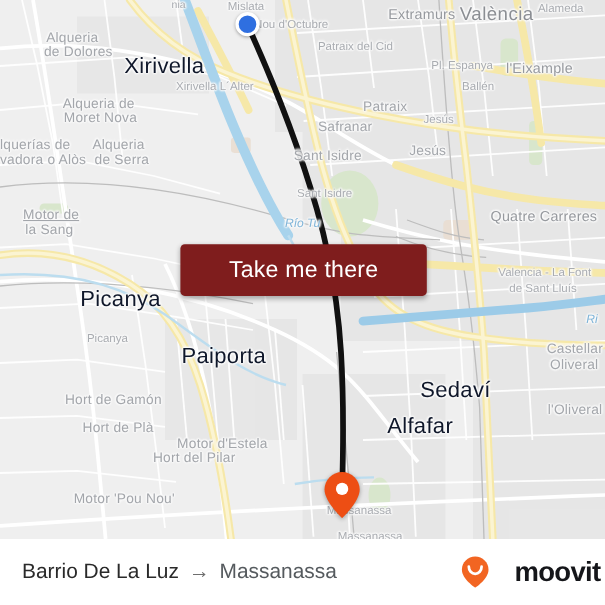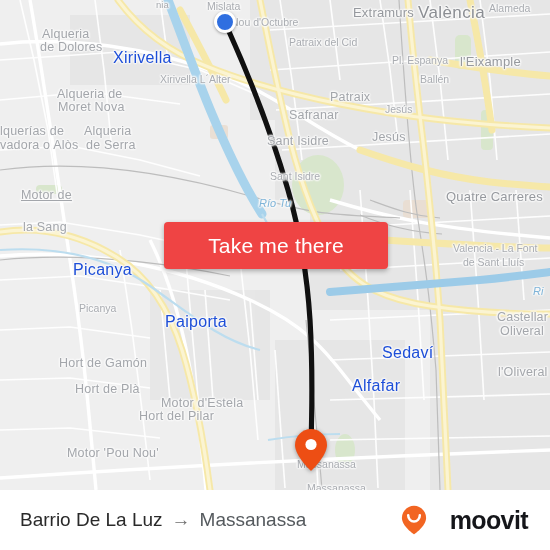--- a/index.html
+++ b/index.html
@@ -24,21 +24,21 @@
     white-space:pre;
     color:#9c9fa3;
     font-family:"Liberation Sans", sans-serif;
     pointer-events:none;
     line-height:1.12;
     text-shadow:
       0 0 2px #fafafa, 0 0 2px #fafafa, 0 0 3px #fafafa,
       1px 0 2px #fafafa, -1px 0 2px #fafafa, 0 1px 2px #fafafa, 0 -1px 2px #fafafa;
   }
   .mlabel.city-big{font-size:17px;color:#8b8e93;letter-spacing:.4px;}
-  .mlabel.city-mid{font-size:16px;color:#1d4ed8;letter-spacing:.3px;}
+  .mlabel.city-mid{font-size:20px;color:#0f172a;letter-spacing:.3px;}
   .mlabel.town{font-size:13px;color:#96999e;letter-spacing:.2px;}
   .mlabel.hood{font-size:12.5px;color:#a3a6ab;letter-spacing:.2px;}
   .mlabel.small{font-size:10.5px;color:#a9acb1;}
   .mlabel.road{font-size:9.5px;color:#a6a9ae;}
   .mlabel.river{font-size:11px;color:#7fb4d8;font-style:italic;}
 
   
   .origin-dot{
     position:absolute;width:22px;height:22px;border-radius:50%;
     background:#2f6fe0;border:3px solid #ffffff;box-sizing:border-box;
@@ -64,21 +64,21 @@
     box-sizing:border-box;padding-left:10px;
     font-size:13px;color:#3d3d3d;
   }
   #attribution .sep{margin:0 4px;color:#3d3d3d;}
 
   
   #footer{
     position:absolute;left:0;top:490px;width:550px;height:60px;
     background:#ffffff;
     display:flex;align-items:center;justify-content:space-between;
-    box-sizing:border-box;padding:0 22px 0 20px;
+    box-sizing:border-box;padding:0 4px 0 20px;
   }
   #route-summary{display:flex;align-items:center;gap:9px;}
   .rs-from{font-size:19px;color:#2a2a2a;}
   .rs-arrow{font-size:19px;color:#6e6e6e;}
   .rs-to{font-size:19px;color:#555a5e;}
   #moovit-logo{display:flex;align-items:center;gap:1px;}
   #moovit-wordmark{
     font-size:25px;font-weight:bold;color:#15161a;
     letter-spacing:-.6px;font-family:"Liberation Sans", sans-serif;margin-left:22px;
   }
@@ -236,21 +236,21 @@
         <div class="mlabel hood" style="left: 289px; top: 108px;">Safranar</div>
         <div class="mlabel small" style="left: 385px; top: 104px;">Jesús</div>
         <div class="mlabel hood" style="left: 372px; top: 130px;">Jesús</div>
         <div class="mlabel hood" style="left: 0px; top: 124px;">lquerías de</div>
         <div class="mlabel hood" style="left: 0px; top: 138px;">vadora o Alòs</div>
         <div class="mlabel hood" style="left: 84px; top: 124px;">Alqueria</div>
         <div class="mlabel hood" style="left: 86px; top: 138px;">de Serra</div>
         <div class="mlabel hood" style="left: 267px; top: 134px;">Sant Isidre</div>
         <div class="mlabel small" style="left: 270px; top: 171px;">Sant Isidre</div>
         <div class="mlabel hood" style="left: 21px; top: 188px; text-decoration: underline;">Motor de</div>
-        <div class="mlabel hood" style="left: 23px; top: 220px;">la Sang</div>
+        <div class="mlabel hood" style="left: 23px; top: 202px;">la Sang</div>
         <div class="mlabel town" style="left: 446px; top: 190px;">Quatre Carreres</div>
         <div class="mlabel city-mid" style="left: 73px; top: 261px;">Picanya</div>
         <div class="mlabel small" style="left: 453px; top: 243px;">Valencia - La Font</div>
         <div class="mlabel small" style="left: 463px; top: 257px;">de Sant Lluís</div>
         <div class="mlabel small" style="left: 79px; top: 303px;">Picanya</div>
         <div class="mlabel city-mid" style="left: 165px; top: 313px;">Paiporta</div>
         <div class="mlabel hood" style="left: 497px; top: 310px;">Castellar</div>
         <div class="mlabel hood" style="left: 500px; top: 324px;">Oliveral</div>
         <div class="mlabel city-mid" style="left: 382px; top: 344px;">Sedaví</div>
         <div class="mlabel hood" style="left: 59px; top: 356px;">Hort de Gamón</div>
@@ -269,21 +269,21 @@
 
     <div class="origin-dot" id="origin-marker" style="left: 214px; top: 11px; background: rgb(47, 111, 224);"></div>
 
     <div class="dest-pin" id="dest-marker" style="left: 294px; top: 428px;">
       <svg viewBox="0 0 34 44" width="34" height="44">
         <path d="M17 1 C8.2 1 1 8.2 1 17 c0 11 16 26 16 26 s16 -15 16 -26 C33 8.2 25.8 1 17 1 z" fill="#ED4E14"></path>
         <circle cx="17" cy="16.5" r="5.6" fill="#ffffff"></circle>
       </svg>
     </div>
 
-    <button id="take-me-there" style="background: #ef4444;">
+    <button id="take-me-there" style="background: #7f1d1d;">
       <span>Take me there</span>
     </button>
 
   </div>
 
   <div id="footer">
 
     <div id="route-summary">
       <span class="rs-from">Barrio De La Luz</span>
       <span class="rs-arrow">→</span>

